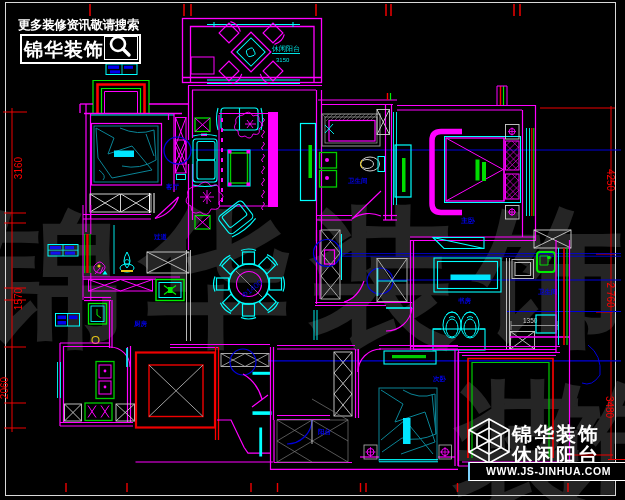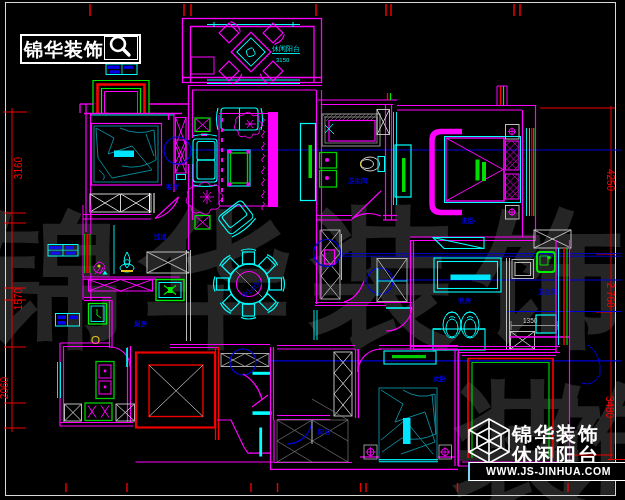--- a/index.html
+++ b/index.html
@@ -905,20 +905,21 @@
 
 <g>
         <rect x="106" y="64" width="31" height="10.5" fill="none" stroke="#00ffff" stroke-width="1"></rect>
         <line x1="122" y1="64" x2="122" y2="74.5" stroke="#00ffff" stroke-width="0.8"></line>
         <rect x="108" y="65.5" width="11" height="3.4" fill="#0000ee"></rect>
         <rect x="124" y="65.8" width="9" height="3" fill="#0000ee"></rect>
         <rect x="110" y="70.3" width="10" height="3.2" fill="#0000ee"></rect>
       </g>
 </svg>
 
+<div style="position:absolute;left:18px;top:17px;width:260px;color:#ffffff;font-size:12.5px;font-weight:bold;letter-spacing:-0.4px;">更多装修资讯敬请搜索</div>
 
 <div style="position:absolute;left:20px;top:34px;width:117px;height:26px;border:2px solid #ffffff;"></div>
 
 <div style="position:absolute;left:24px;top:37px;color:#ffffff;font-size:19px;font-weight:bold;letter-spacing:1px;">锦华装饰</div>
 
 <div style="position:absolute;left:104px;top:36px;width:32px;height:22px;border:1px solid #ffffff;"></div>
 
 <svg width="36" height="30" viewBox="0 0 36 30" style="left:103px;top:33px;">
       <circle cx="15" cy="11" r="7" fill="none" stroke="#ffffff" stroke-width="2.6"></circle>
       <line x1="20" y1="16" x2="26" y2="22" stroke="#ffffff" stroke-width="3.4" stroke-linecap="round"></line>

